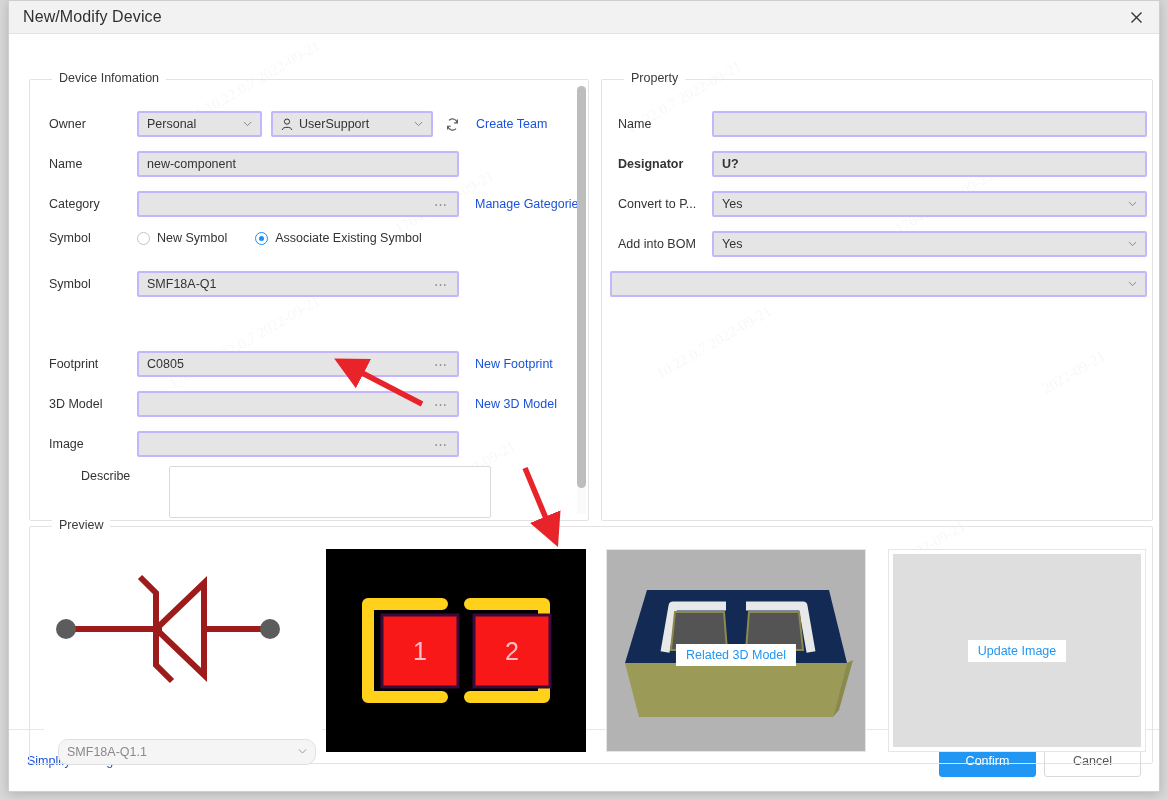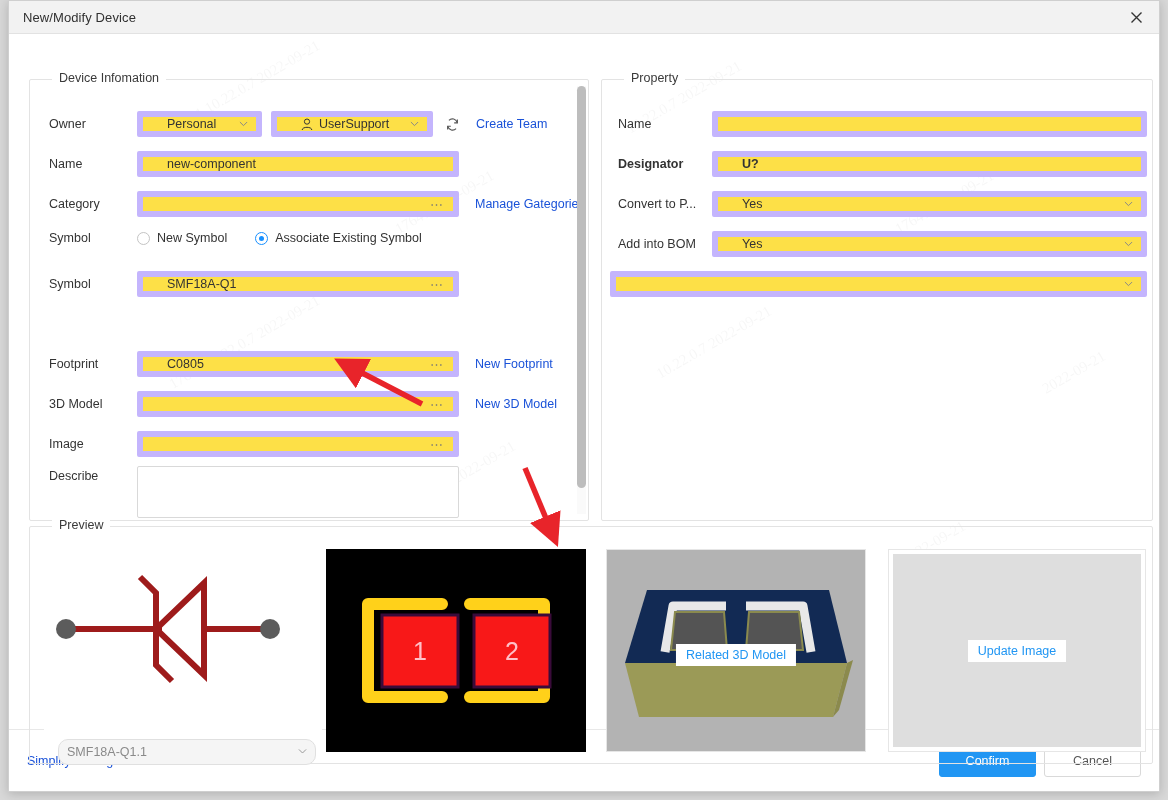--- a/index.html
+++ b/index.html
@@ -21,21 +21,21 @@
   }
   
   .titlebar {
     height: 33px; min-height: 33px;
     background: #f2f2f2;
     border-bottom: 1px solid #e2e2e2;
     display: flex; align-items: center;
     position: relative;
   }
   .titlebar .ttl {
-    font-size: 13px; color: #303030; padding-left: 14px; letter-spacing: .1px;
+    font-size: 16px; color: #303030; padding-left: 14px; letter-spacing: .1px;
   }
   .closebtn {
     position: absolute; right: 0; top: 0;
     width: 46px; height: 33px;
     display: flex; align-items: center; justify-content: center;
     cursor: pointer; color: #333; font-size: 16px; line-height: 1;
   }
   
   .body {
     flex: 1; position: relative; background: #fff;
@@ -61,27 +61,27 @@
   
   .row { position: absolute; display: flex; align-items: center; }
   .lbl {
     font-size: 12.5px; color: #333;
     width: 88px; flex: 0 0 88px;
   }
   .lbl.wide { width: 94px; flex: 0 0 94px; }
 
   .inp {
     height: 26px;
-    border: 6px solid #c4b5fd;
+    border: 2px solid #c4b5fd;
     border-radius: 2px;
-    background: #fde047;
+    background: #e5e5e5;
     font-size: 12.5px;
     color: #333;
     display: flex; align-items: center;
-    padding: 0 24px;
+    padding: 0 8px;
     position: relative;
   }
   .inp .dots {
     position: absolute; right: 9px; top: 50%; transform: translateY(-50%);
     color: #777; font-size: 13px; letter-spacing: 1px; line-height: 1;
     cursor: pointer;
   }
   .inp .chev {
     position: absolute; right: 8px; top: 50%; transform: translateY(-52%);
     width: 9px; height: 9px;
@@ -296,21 +296,21 @@
 
     <div class="row" style="left:40px; top:397px; width:520px;">
       <div class="lbl">Image</div>
       <div class="inp" style="width:322px;">
         <span></span>
         <span class="dots">⋯</span>
       </div>
     </div>
 
     <div class="row" style="left:40px; top:432px; width:520px; align-items:flex-start;">
-      <div class="lbl" style="padding-top:3px;">Describe</div>
+      <div class="lbl" style="padding-top:3px;margin-left:32px;">Describe</div>
       <div class="textarea" style="width:322px; height:52px;"></div>
     </div>
 
     <div class="vscroll">
       <div class="thumb"></div>
     </div>
 
     <div class="fs" id="fs-prop">
       <div class="legend">Property</div>
     </div>

